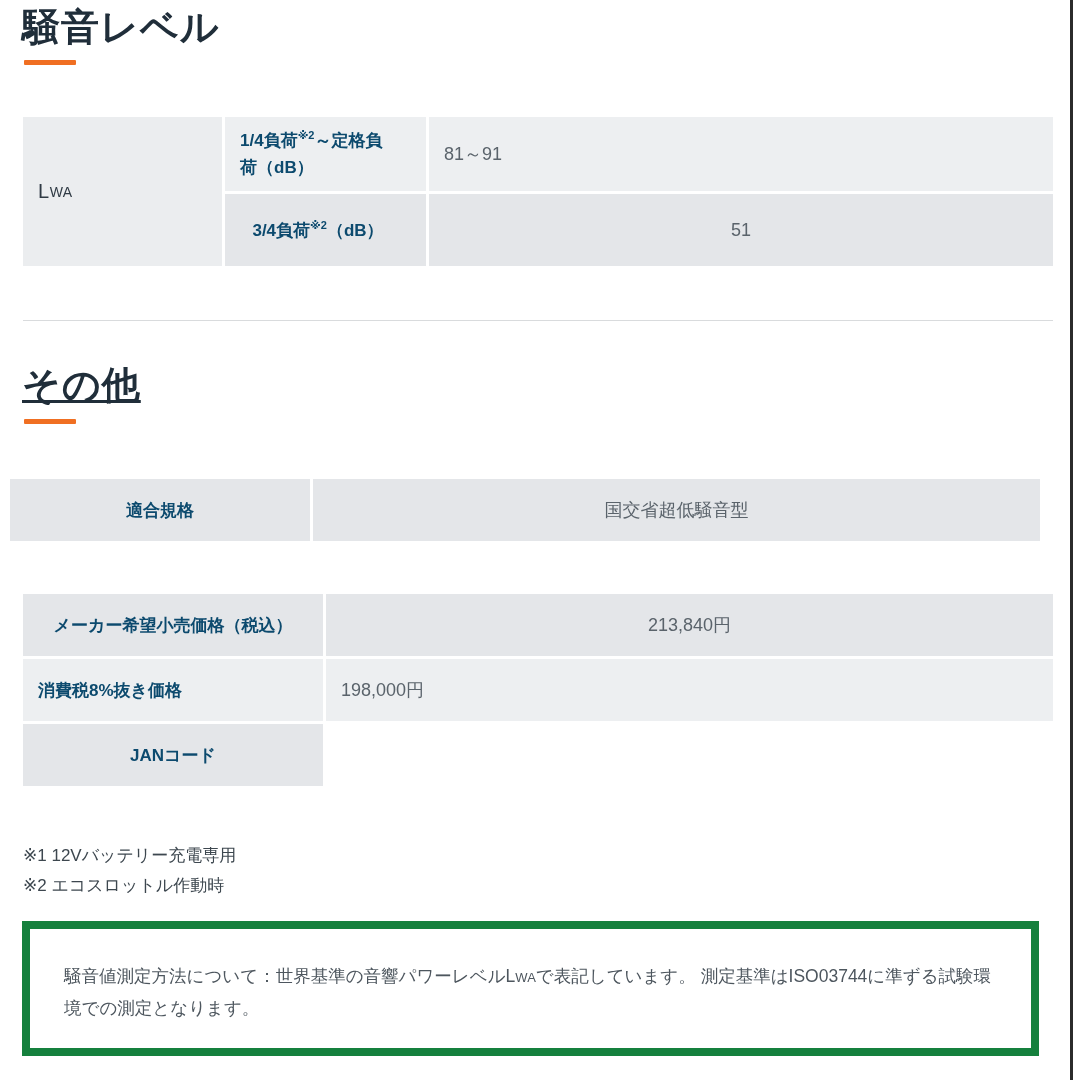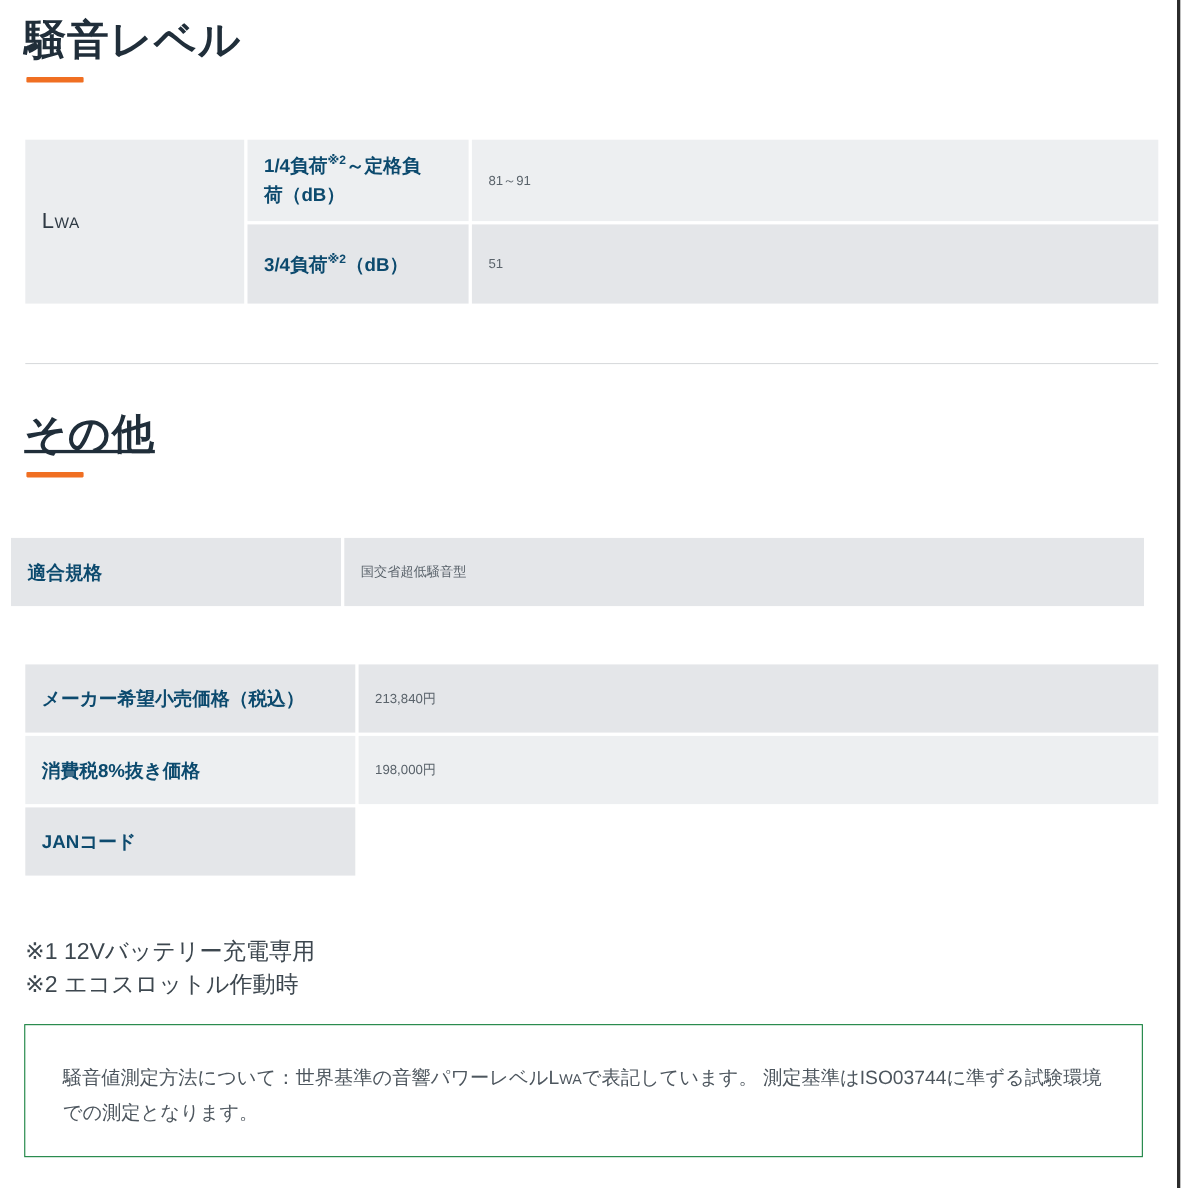--- a/index.html
+++ b/index.html
@@ -8,48 +8,48 @@
     background: #ffffff;
     font-family: "Liberation Sans", "DejaVu Sans", sans-serif;
     overflow: hidden;
     position: relative;
   }
   .page { position: relative; width: 1074px; height: 1080px; }
 
   
   .section-title {
     margin-left: 22px;
-    padding-top: 14px;
+    padding-top: 4px;
     font-size: 38px;
     font-weight: 700;
     line-height: 46px;
     color: #202e3a;
     letter-spacing: 1px;
   }
   .section-title.second { margin-top: 40px; padding-top: 0; line-height: 48px; text-decoration: underline; }
   .accent-bar {
     width: 52px; height: 5px;
     margin: 10px 0 0 24px;
     border-radius: 1px;
   }
 
   
   .spec-table { margin-left: 23px; width: 1030px; display: grid; gap: 3px; }
   .cell {
     display: flex; align-items: center;
     padding: 0 15px;
   }
   .cell.light { background: #edeff1; }
-  .cell.dark  { background: #e4e6e9; }
+  .cell.dark  { background: #e4e6e9; justify-content: center; }
   .cell.lwa   { background: #ebedef; }
   .label-text {
     font-size: 17px; font-weight: 700; color: #0c4a6e; line-height: 27px;
   }
   .value-text {
-    font-size: 12px; font-weight: 400; color: #5a636b;
+    font-size: 18px; font-weight: 400; color: #5a636b;
   }
   sup.note-ref { font-size: 11px; font-weight: 700; vertical-align: super; line-height: 0; }
 
   
   .noise-table {
     margin-top: 52px;
     grid-template-columns: 199px 201px 1fr;
     grid-template-rows: 74px 72px;
   }
   .noise-table .lwa { grid-row: 1 / span 2; }
@@ -64,28 +64,28 @@
   }
 
   
   .kv-table { grid-template-columns: 300px 1fr; }
   .standards-table { margin-top: 55px; grid-template-rows: 62px; margin-left: 10px; }
   .price-table { margin-top: 53px; grid-template-rows: 62px 62px 62px; }
 
   
   .footnotes { margin: 55px 0 0 23px; }
   .footnote {
-    font-size: 21px; color: #3d474f; line-height: 30px; font-weight: 400;
+    font-size: 17px; color: #3d474f; line-height: 30px; font-weight: 400;
   }
 
   
   .note-box {
     margin: 20px 0 0 22px;
     width: 1017px;
-    border: 1px solid #15803d;
+    border: 8px solid #15803d;
     background: #ffffff;
     padding: 32px 34px 24px 34px;
   }
   .note-text {
     font-size: 17.5px; color: #4d565e; line-height: 31px; font-weight: 400;
   }
   .note-text .small-caps { font-size: 13px; }
 
   
   .right-edge-line {

